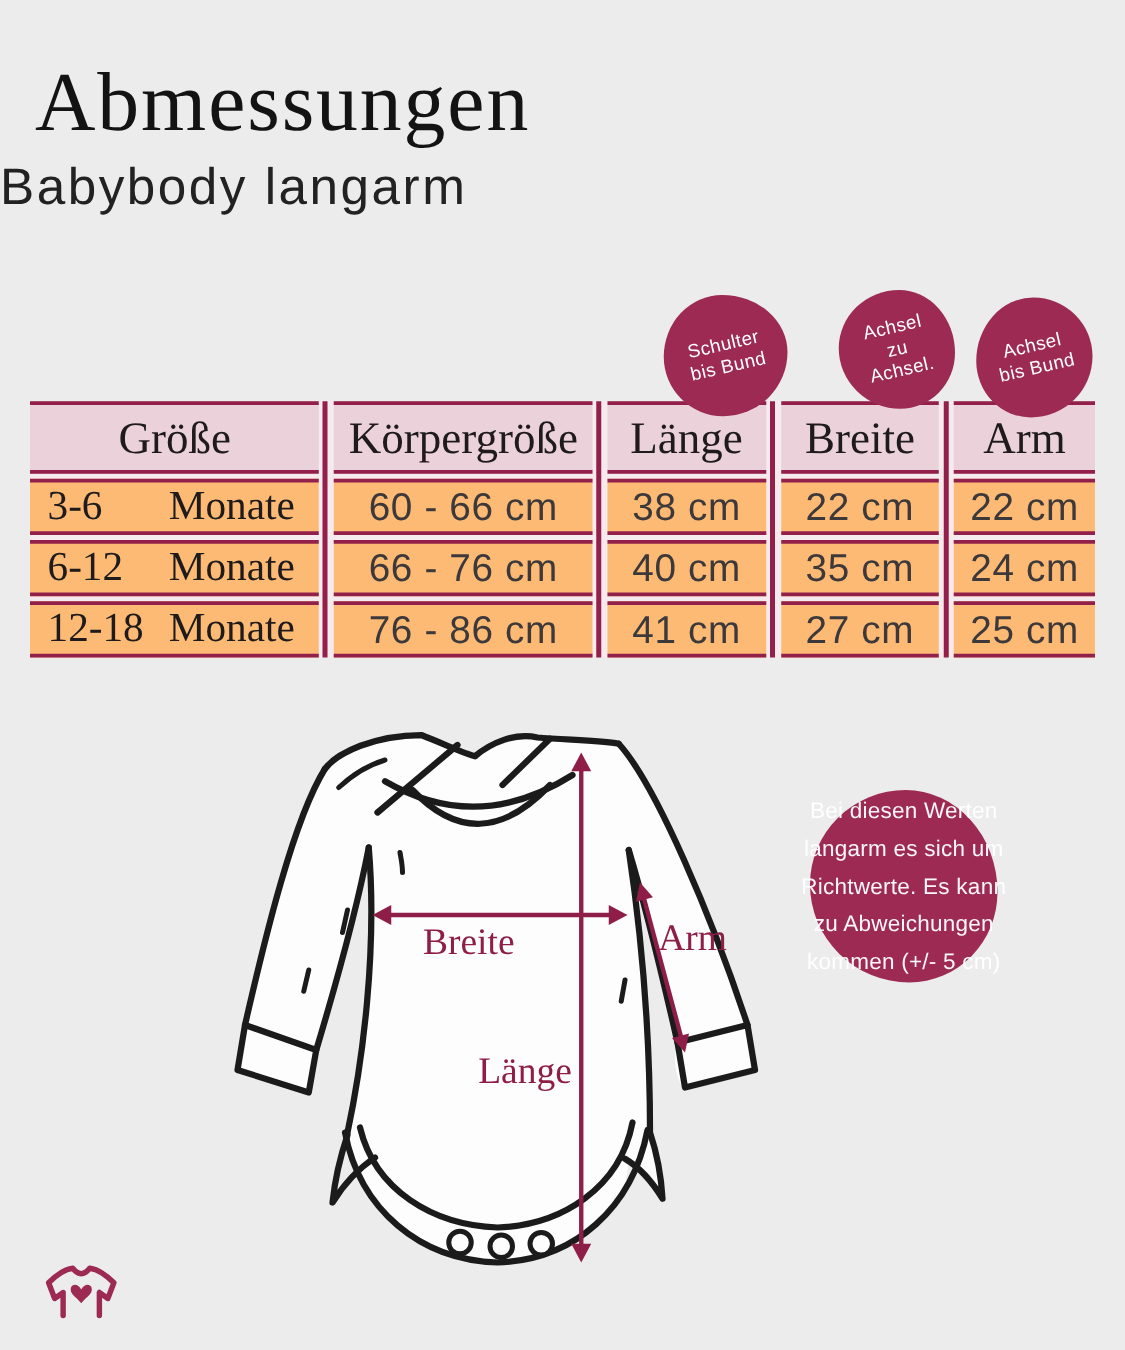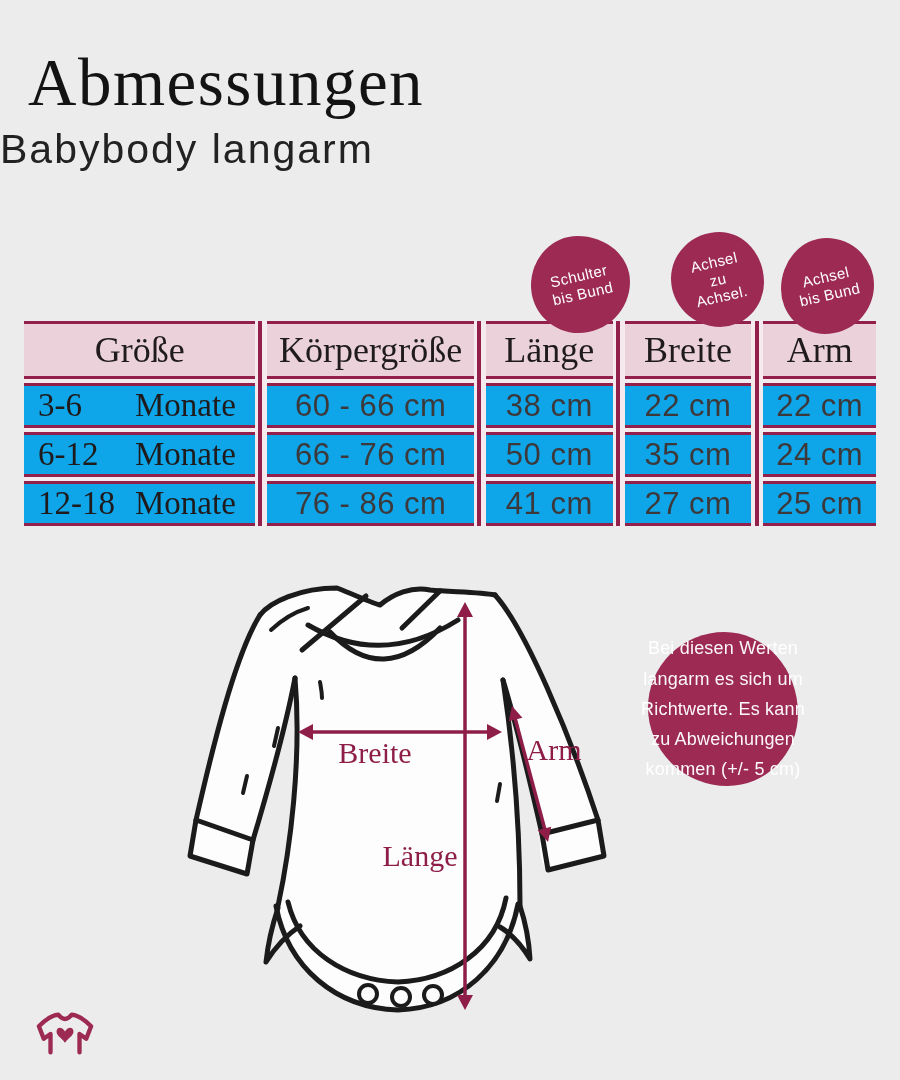--- a/index.html
+++ b/index.html
@@ -25,21 +25,21 @@
   #stamp-3{left:781px;top:238px;width:93px;height:96px;border-radius:49% 51% 53% 47%/53% 49% 51% 47%;}
 
   
   .size-table{position:absolute;left:24px;top:321px;width:852px;height:205px;
               background:#f5ebee;z-index:2;}
   .trow{display:flex;width:852px;}
   .trow + .trow{margin-top:4px;}
   .cell{box-sizing:border-box;border-top:3.5px solid #93204a;border-bottom:3.5px solid #93204a;
         display:flex;align-items:center;justify-content:center;}
   .head .cell{height:58px;background:#ebd2da;}
-  .body-row .cell{height:45px;background:#0ea5e9;}
+  .body-row .cell{height:45px;background:#fdba74;}
   .c1{width:232px;margin-right:12px;}
   .c2{width:207px;margin-right:12px;}
   .c3{width:127px;margin-right:12px;}
   .c4{width:127px;margin-right:12px;}
   .c5{width:113px;}
   .head-label{font-family:"Liberation Serif",serif;font-size:36px;color:#1f1b1c;}
   .size-label{font-family:"Liberation Serif",serif;font-size:33px;color:#1f1b1c;
               width:100%;display:flex;align-items:center;}
   .size-label .range{display:inline-block;width:97px;padding-left:14px;}
   .val{font-size:31px;font-weight:300;letter-spacing:.5px;color:#3d393b;}
@@ -117,21 +117,21 @@
       <div class="cell c1">
         <span class="size-label">
             <span class="range">6-12</span>
             <span>Monate</span>
           </span>
       </div>
       <div class="cell c2">
           <span class="val">66 - 76 cm</span>
         </div>
       <div class="cell c3">
-          <span class="val">50 cm</span>
+          <span class="val">40 cm</span>
         </div>
       <div class="cell c4">
           <span class="val">35 cm</span>
         </div>
       <div class="cell c5">
           <span class="val">24 cm</span>
         </div>
     </div>
 
     <div class="trow body-row">

